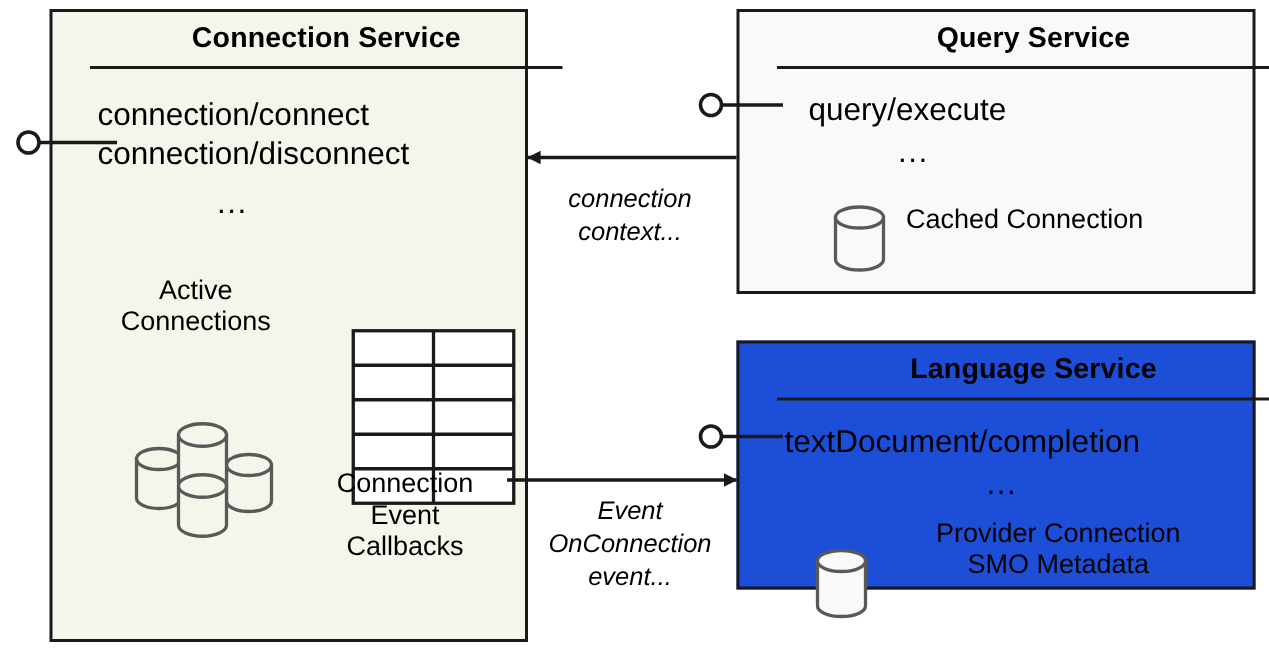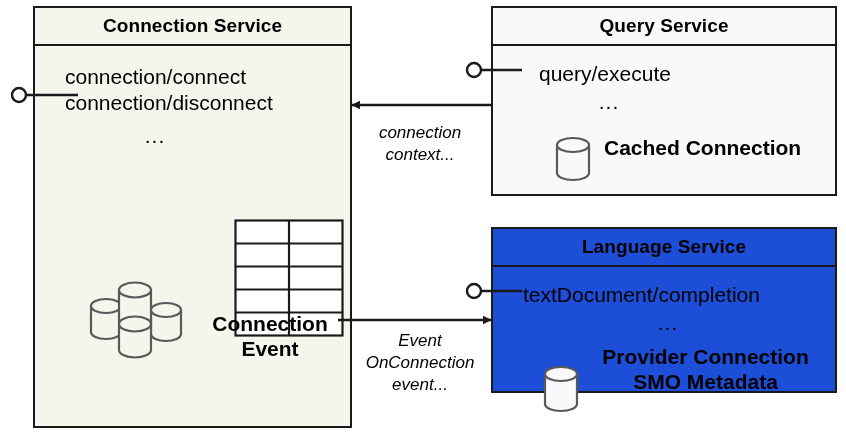--- a/index.html
+++ b/index.html
@@ -30,20 +30,21 @@
     width: 100%;
     height: 38px;
     border-bottom: 2px solid #1a1a1a;
     display: flex;
     align-items: center;
     justify-content: center;
     font-weight: bold;
     font-size: 19px;
     color: #000000;
     letter-spacing: 0.1px;
+    margin-left: 25px;
   }
   .component .body {
     position: relative;
     box-sizing: border-box;
     width: 100%;
   }
 
   
   #connection-service {
     left: 33px;
@@ -84,25 +85,24 @@
   }
   .endpoint-ellipsis {
     position: absolute;
     font-size: 21px;
     color: #000000;
     text-align: center;
     letter-spacing: 1px;
   }
   .artifact-label {
     position: absolute;
-    font-size: 21px;
+    font-size: 18px;
     color: #000000;
     line-height: 1.18;
     text-align: center;
-    font-weight: bold;
   }
 
   
   #cs-endpoints { left: 30px; top: 18px; }
   #cs-ellipsis  { left: 30px; top: 78px; width: 180px; }
   #cs-active-label { left: 8px; top: 137px; width: 175px; }
   #cs-callbacks-label { left: 155px; top: 266px; width: 160px; }
 
   
   #qs-endpoints { left: 30px; top: 15px; }
@@ -150,20 +150,24 @@
     <div class="hdr">Connection Service</div>
     <div class="body">
 
       <div class="endpoint-list" id="cs-endpoints">
         <div>connection/connect</div>
         <div>connection/disconnect</div>
       </div>
 
       <div class="endpoint-ellipsis" id="cs-ellipsis">...</div>
 
+      <div class="artifact-label" id="cs-active-label">
+        <div>Active</div>
+        <div>Connections</div>
+      </div>
 
       <svg class="icon-svg" id="cs-cylinder-cluster" width="108" height="82" viewBox="0 0 108 82">
         <g fill="#F4F6EC" stroke="#595959" stroke-width="2.2">
 
           <path d="M8 26 v26 a15 7 0 0 0 30 0 v-26 z"></path>
           <ellipse cx="23" cy="26" rx="15" ry="7"></ellipse>
 
           <path d="M68 30 v24 a15 7 0 0 0 30 0 v-24 z"></path>
           <ellipse cx="83" cy="30" rx="15" ry="7"></ellipse>
 
@@ -180,20 +184,21 @@
         <line x1="1.5" y1="24.5" x2="108.5" y2="24.5" stroke="#1A1A1A" stroke-width="2.2"></line>
         <line x1="1.5" y1="47.5" x2="108.5" y2="47.5" stroke="#1A1A1A" stroke-width="2.2"></line>
         <line x1="1.5" y1="70.5" x2="108.5" y2="70.5" stroke="#1A1A1A" stroke-width="2.2"></line>
         <line x1="1.5" y1="93.5" x2="108.5" y2="93.5" stroke="#1A1A1A" stroke-width="2.2"></line>
         <line x1="55" y1="1.5" x2="55" y2="116.5" stroke="#1A1A1A" stroke-width="2.2"></line>
       </svg>
 
       <div class="artifact-label" id="cs-callbacks-label">
         <div>Connection</div>
         <div>Event</div>
+        <div>Callbacks</div>
       </div>
 
     </div>
   </div>
 
   <div class="component" id="query-service">
     <div class="hdr">Query Service</div>
     <div class="body">
 
       <div class="endpoint-list" id="qs-endpoints">

